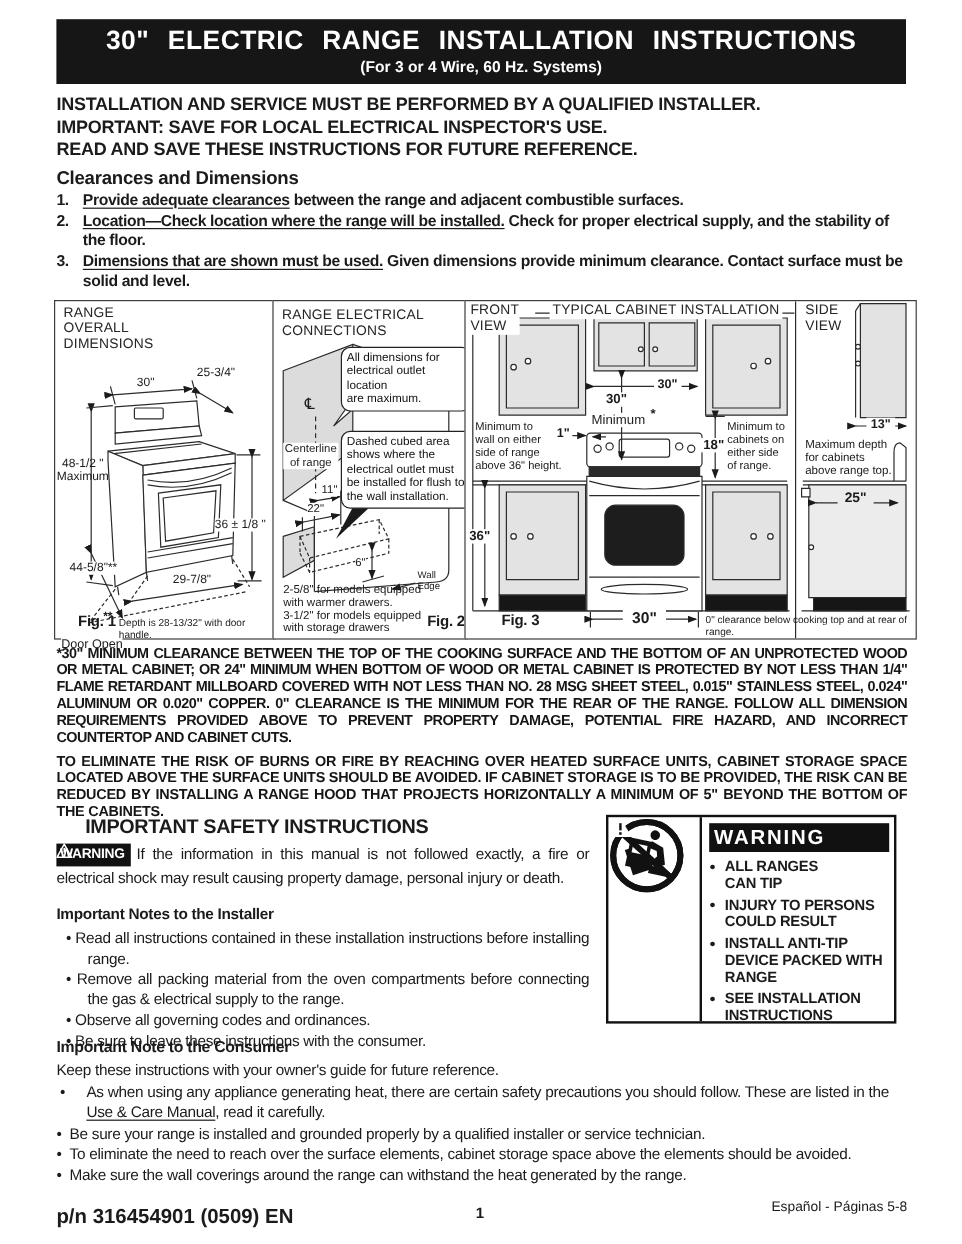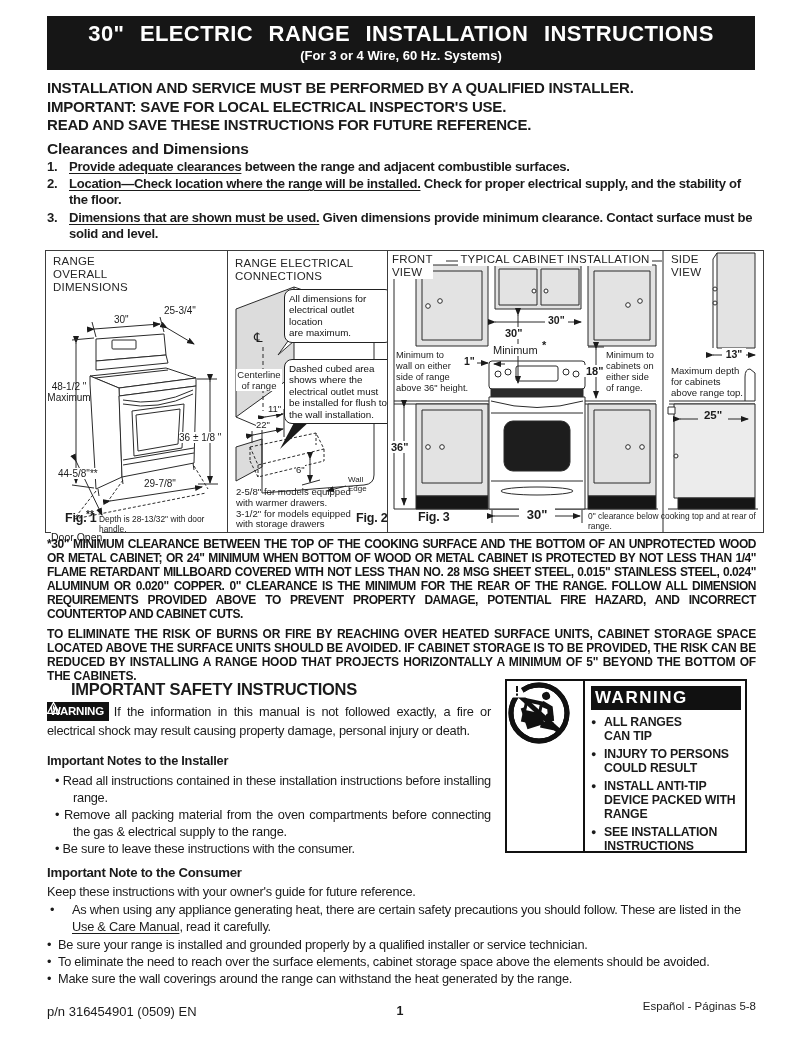--- a/index.html
+++ b/index.html
@@ -61,21 +61,21 @@
               line-height:13.6px;letter-spacing:-.2px;margin-bottom:5px;white-space:pre-line;}
   .tip-bullet::before{content:"●";position:absolute;left:0;top:0;font-size:9px;}
 
   .consumer{left:47px;top:864px;width:710px;font-size:12.8px;line-height:17.4px;letter-spacing:-.25px;}
   .cons-head{font-weight:bold;font-size:13.2px;margin-bottom:2px;}
   .cbullet1{position:relative;padding-left:25px;}
   .cbullet1::before{content:"•";position:absolute;left:3px;}
   .cbullet{position:relative;padding-left:11px;}
   .cbullet::before{content:"•";position:absolute;left:0px;}
 
-  .footer-pn{left:47px;top:1004px;font-size:13px;font-weight:normal;}
+  .footer-pn{left:47px;top:1004px;font-size:17px;font-weight:bold;}
   .footer-page{left:380px;top:1004px;width:40px;text-align:center;font-size:12.5px;font-weight:bold;}
   .footer-es{left:600px;top:1000px;width:156px;text-align:right;font-size:11.5px;}
 
   svg{position:absolute;left:0;top:0;}
   svg line,svg polygon,svg path,svg polyline,svg rect,svg ellipse,svg circle{vector-effect:non-scaling-stroke;}
 </style>
 </head>
 <body>
 
 <div class="page">
@@ -368,20 +368,21 @@
             <polygon points="6.5,0.5 12.5,11.5 0.5,11.5" fill="none" stroke="#fff" stroke-width="1.3"></polygon>
             <rect x="5.9" y="3.6" width="1.3" height="4" fill="#fff"></rect>
             <rect x="5.9" y="8.6" width="1.3" height="1.4" fill="#fff"></rect>
           </svg>
           <span>WARNING</span>
         </span><span>If the information in this manual is not followed exactly, a fire or electrical shock may result causing property damage, personal injury or death.</span>
     </div>
     <div class="subhead">Important Notes to the Installer</div>
     <div class="ibullet just">Read all instructions contained in these installation instructions before installing range.</div>
     <div class="ibullet just">Remove all packing material from the oven compartments before connecting the gas &amp; electrical supply to the range.</div>
+    <div class="ibullet">Observe all governing codes and ordinances.</div>
     <div class="ibullet">Be sure to leave these instructions with the consumer.</div>
   </div>
 
   <div class="abs tipbox">
     <div class="tip-icons">
       <svg width="64" height="64" viewBox="0 0 64 64">
         <circle cx="32" cy="32" r="28" fill="none" stroke="#111" stroke-width="5"></circle>
         <g transform="rotate(-18 32 32)">
           <rect x="16" y="22" width="18" height="22" fill="#111"></rect>
           <rect x="19" y="26" width="12" height="7" fill="#fff"></rect>

